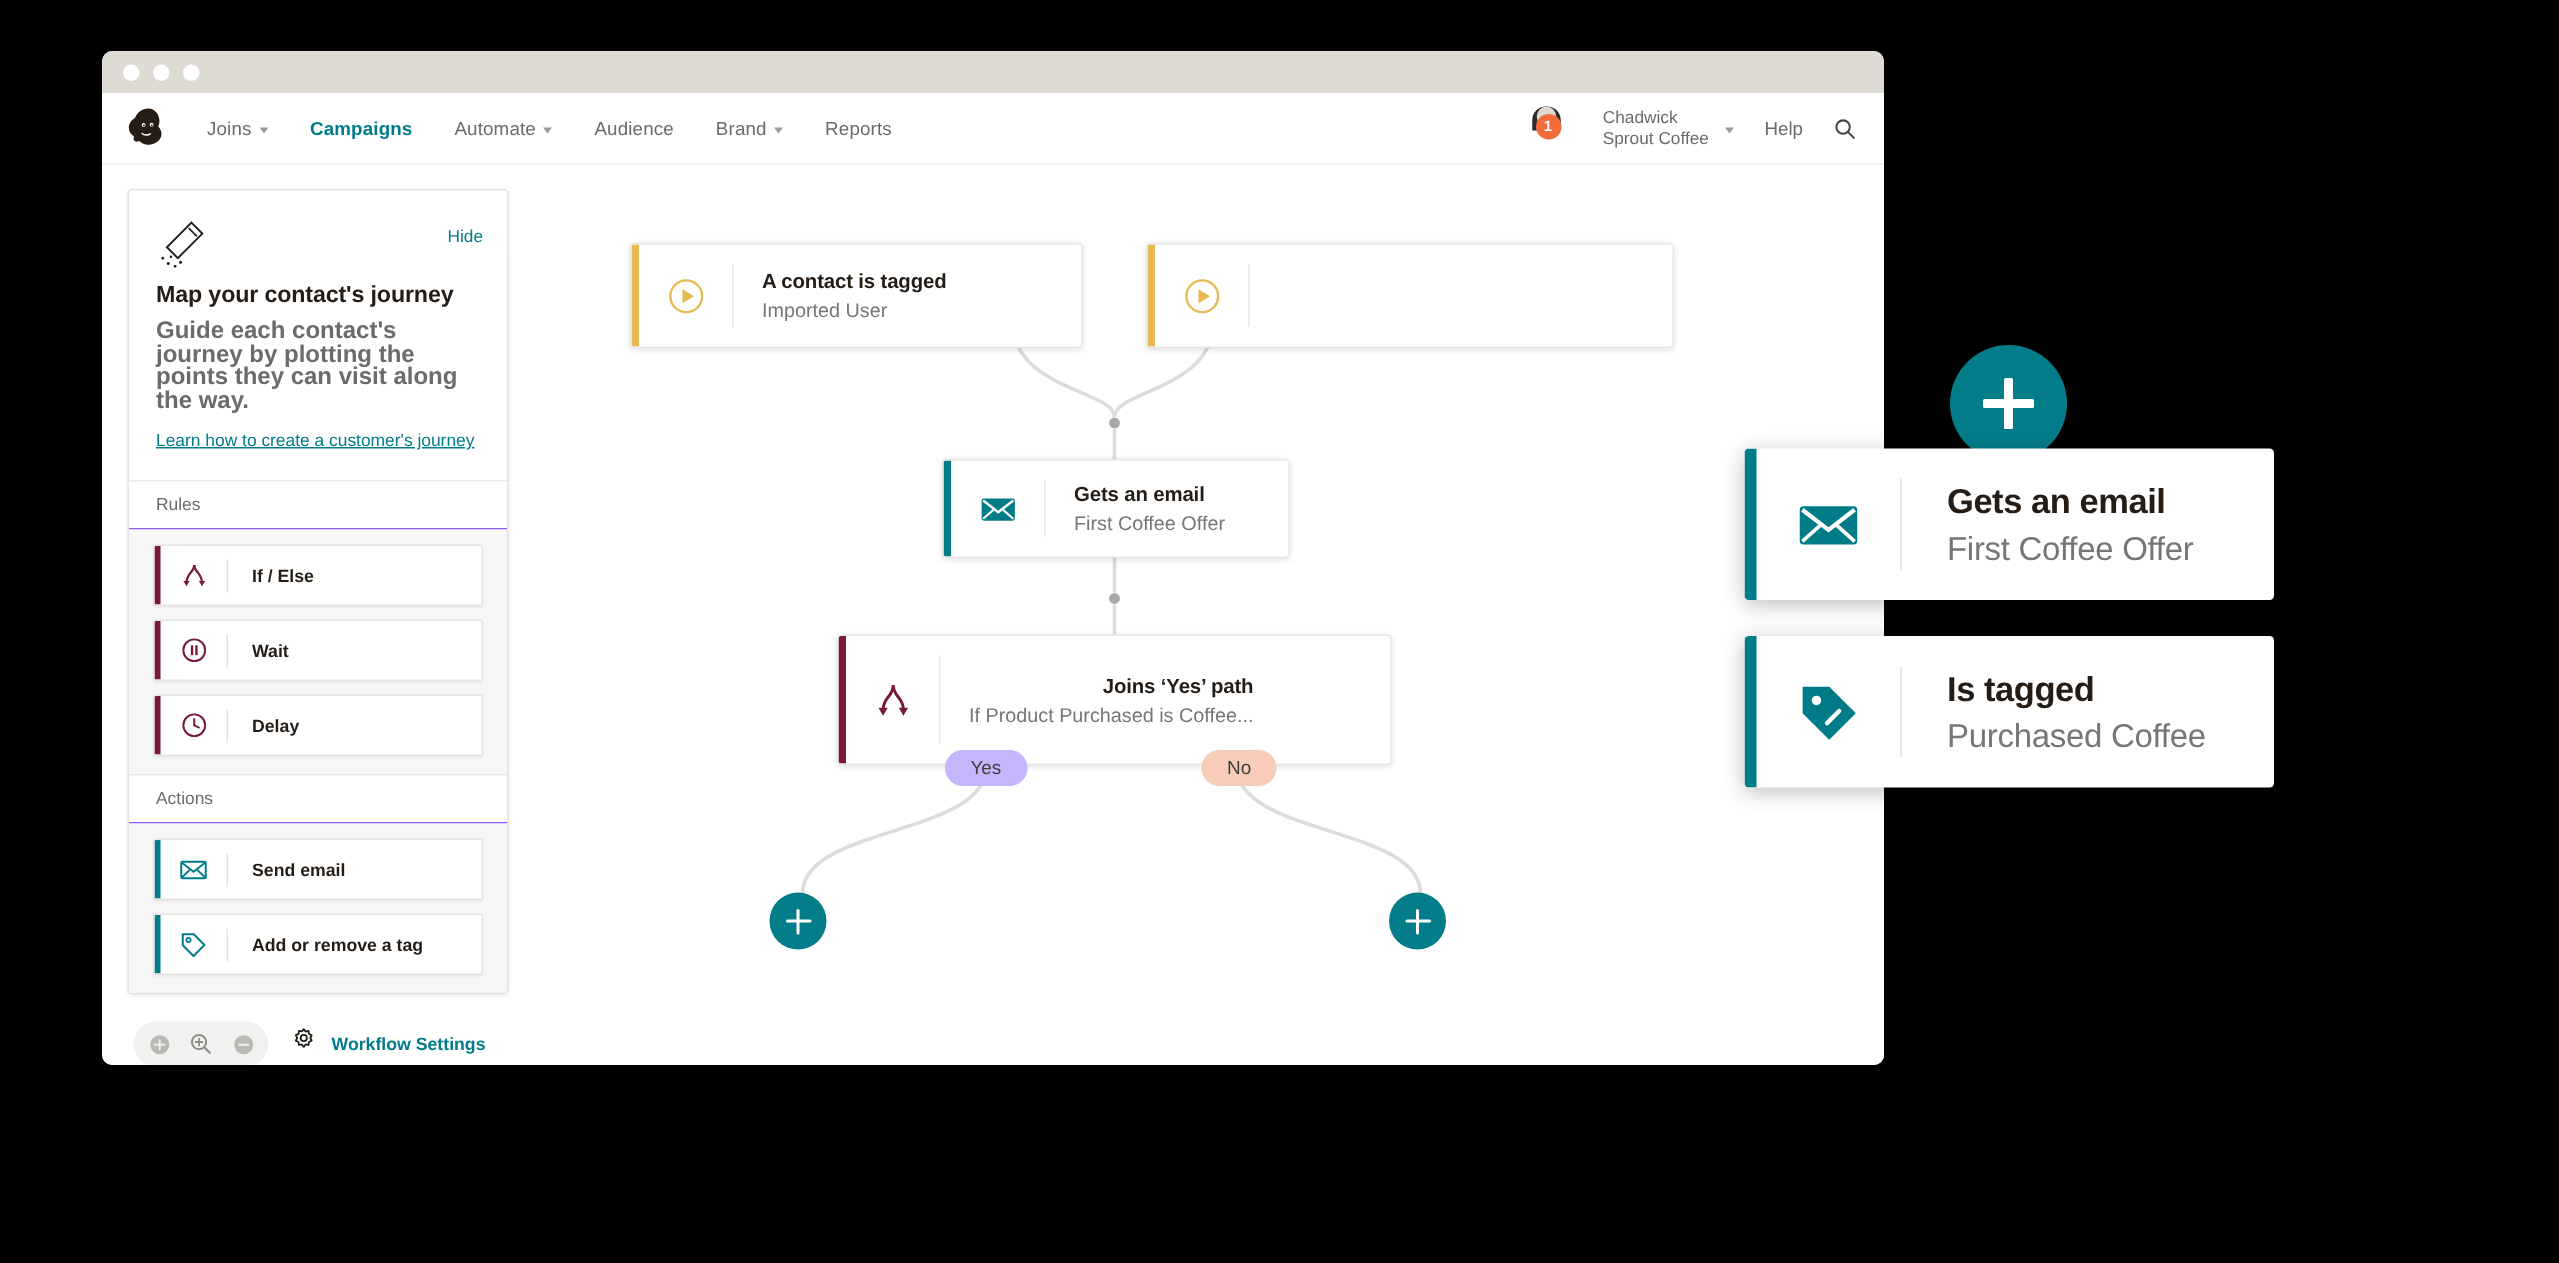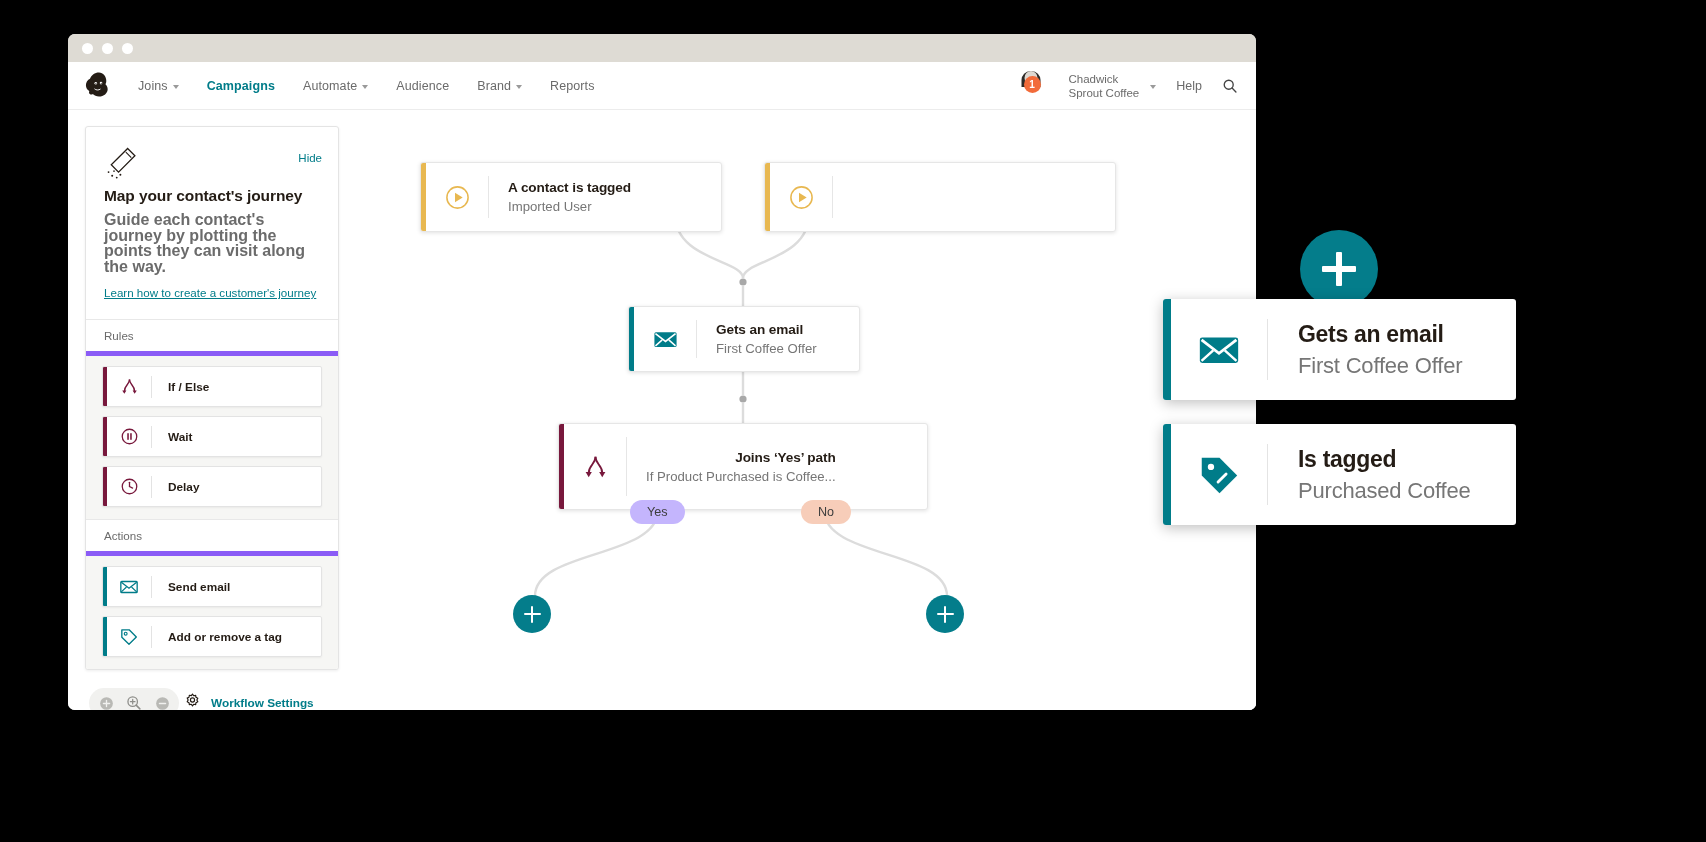--- a/index.html
+++ b/index.html
@@ -79,38 +79,38 @@
     box-shadow: 0 1px 3px rgba(0,0,0,0.07);
     overflow: hidden;
   }
   .promo { padding: 16px 18px 18px 18px; position: relative; }
   .hide-link { position: absolute; right: 16px; top: 25px; font-size: 11.5px; color: #007c89; text-align: right; }
   .sprinkle { width: 40px; height: 40px; margin-bottom: 6px; }
   .promo h3 { font-size: 15.5px; color: #241c15; font-weight: bold; margin-bottom: 7px; letter-spacing: -.1px; }
   .promo p { font-size: 16px; color: #6b6b6b; line-height: 15.5px; margin-bottom: 9px; font-weight: bold; }
   .promo a.learn { font-size: 11.6px; color: #007c89; }
   .section-head {
-    border-top: 1px solid #e8e8e8; border-bottom: 5px solid #8b5cf6;
+    border-top: 1px solid #e8e8e8; border-bottom: 1px solid #8b5cf6;
     background: #fff; padding: 9px 18px; font-size: 11.6px; color: #6b6b6b;
   }
   .section-body { background: #f6f6f4; padding: 10px 16px 12px 16px; display: flex; flex-direction: column; gap: 9px; }
   .item {
     background: #fff; border: 1px solid #e3e3e3; border-radius: 2px;
     height: 41px; display: flex; align-items: center;
     box-shadow: 0 1px 2px rgba(0,0,0,0.05);
     overflow: hidden; position: relative;
   }
   .item .bar { width: 4px; height: 100%; flex: 0 0 4px; }
   .item .ic { width: 44px; display: flex; align-items: center; justify-content: center; }
   .item .divider { width: 1px; height: 22px; background: #e3e3e3; }
   .item .lbl { font-size: 11.8px; font-weight: bold; color: #241c15; padding-left: 16px; }
   .bar-rule { background: #78183c; }
   .bar-action { background: #007c89; }
 
-  .zoombar { display: flex; align-items: center; gap: 4px; margin-top: 18px; padding-left: 4px; }
+  .zoombar { display: flex; align-items: center; gap: 14px; margin-top: 18px; padding-left: 4px; }
   .zgroup { display: flex; align-items: center; background: #f1f1ef; border-radius: 18px; padding: 4px 6px; gap: 6px; }
   .zbtn { width: 22px; height: 22px; border-radius: 50%; display: flex; align-items: center; justify-content: center; }
   .wf-settings { display: flex; align-items: center; gap: 9px; }
   .wf-label { font-size: 11.8px; color: #007c89; font-weight: bold; }
 
   
   .canvas { flex: 1; position: relative; background: #ffffff; overflow: hidden; }
   .node {
     position: absolute; background: #fff; border: 1px solid #e6e6e6; border-radius: 3px;
     box-shadow: 0 1px 4px rgba(0,0,0,0.12);

